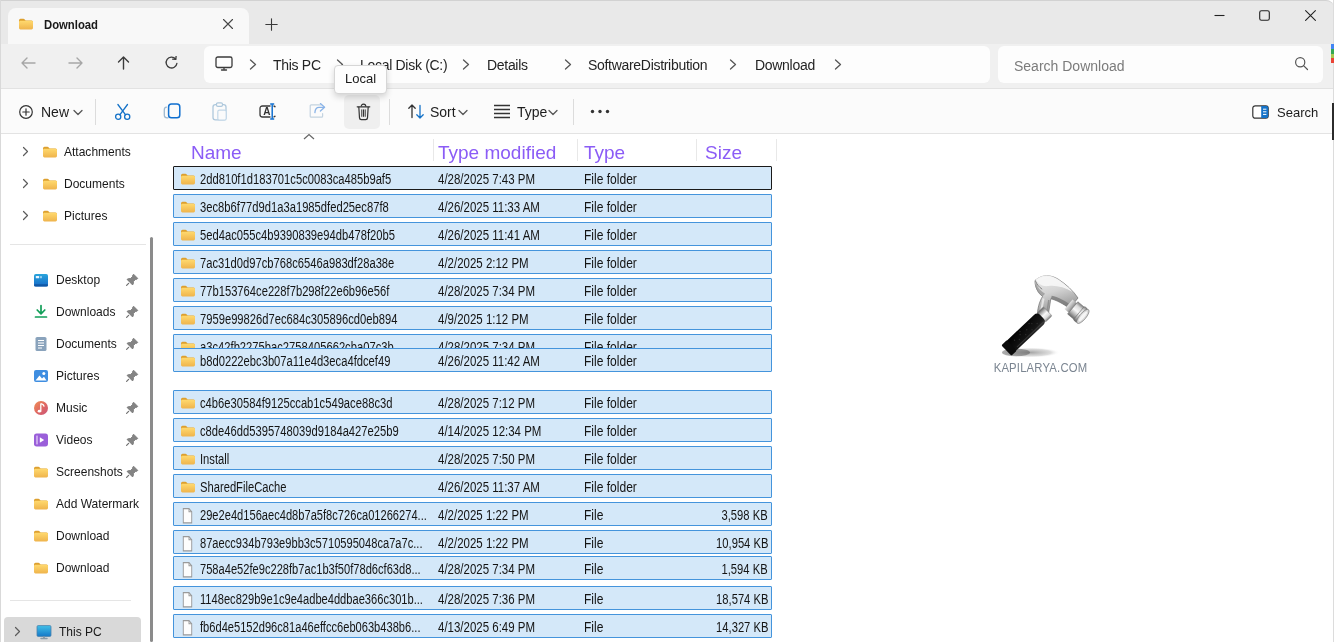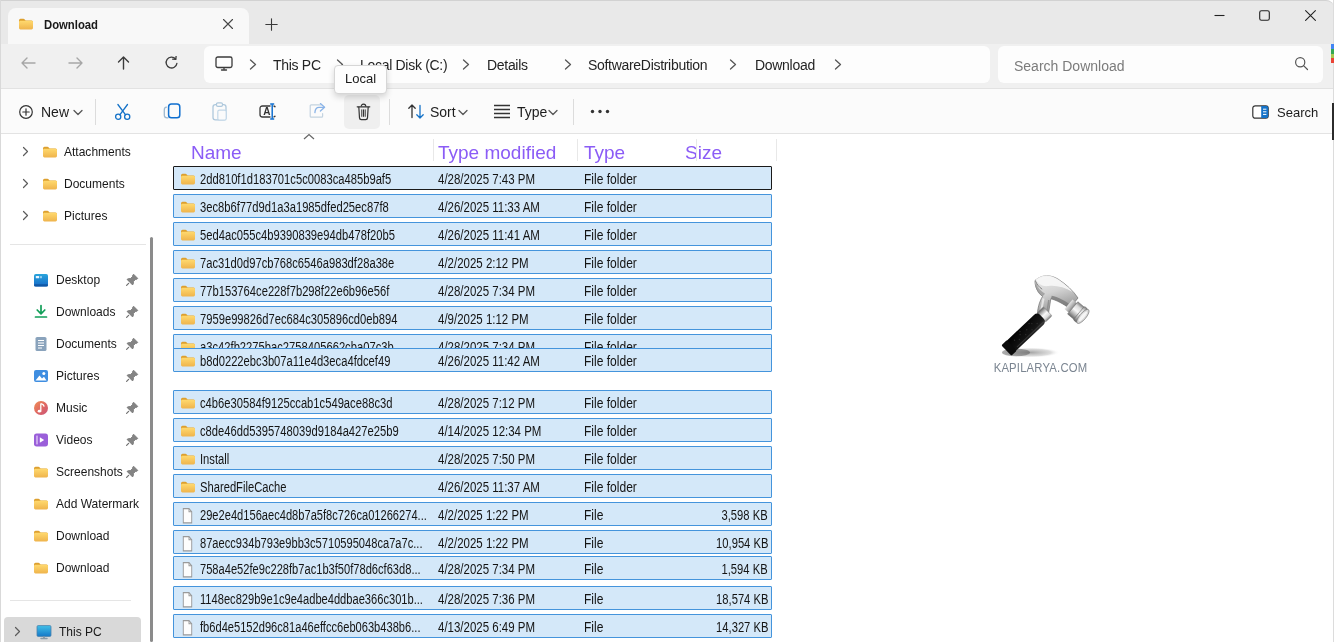--- a/index.html
+++ b/index.html
@@ -344,21 +344,21 @@
     <path d="M8 12.4 L8 14.2" stroke="#8a9aa6" stroke-width="1.8"></path>
   </svg>
 <div class="abs sbtext" style="left:59px;top:624px">This PC</div>
 <div id="sbscroll" class="abs"></div>
 <div class="abs hdrtext" style="left:191px;top:142px">Name</div>
 <svg class="abs" style="left:302px;top:133px" width="14" height="7" viewBox="0 0 14 7">
     <path d="M2 6 L7 1.5 L12 6" stroke="#666" stroke-width="1.2" fill="none"></path>
   </svg>
 <div class="abs hdrtext" style="left:438px;top:142px">Type modified</div>
 <div class="abs hdrtext" style="left:584px;top:142px">Type</div>
-<div class="abs hdrtext" style="left:685px;top:142px">Size</div>
+<div class="abs hdrtext" style="left:705px;top:142px">Size</div>
 <div class="abs hline" style="left:433px"></div>
 <div class="abs hline" style="left:577px"></div>
 <div class="abs hline" style="left:696px"></div>
 <div class="abs hline" style="left:776px"></div>
 <div class="abs row first" style="top:166px">
     <svg class="ricon" width="16" height="16" viewBox="0 0 16 16">
       <path d="M1 4.6 Q1 2.8 2.5 2.8 L5.4 2.8 Q6.2 2.8 6.7 3.4 L7.6 4.4 L13.5 4.4 Q15 4.4 15 5.9 L15 6.6 L1 6.6 Z" fill="#dda02f"></path>
       <rect x="1" y="4.8" width="14" height="8.6" rx="1.4" fill="url(#fgrad)"></rect>
     </svg>
     <div class="rname">2dd810f1d183701c5c0083ca485b9af5</div>

